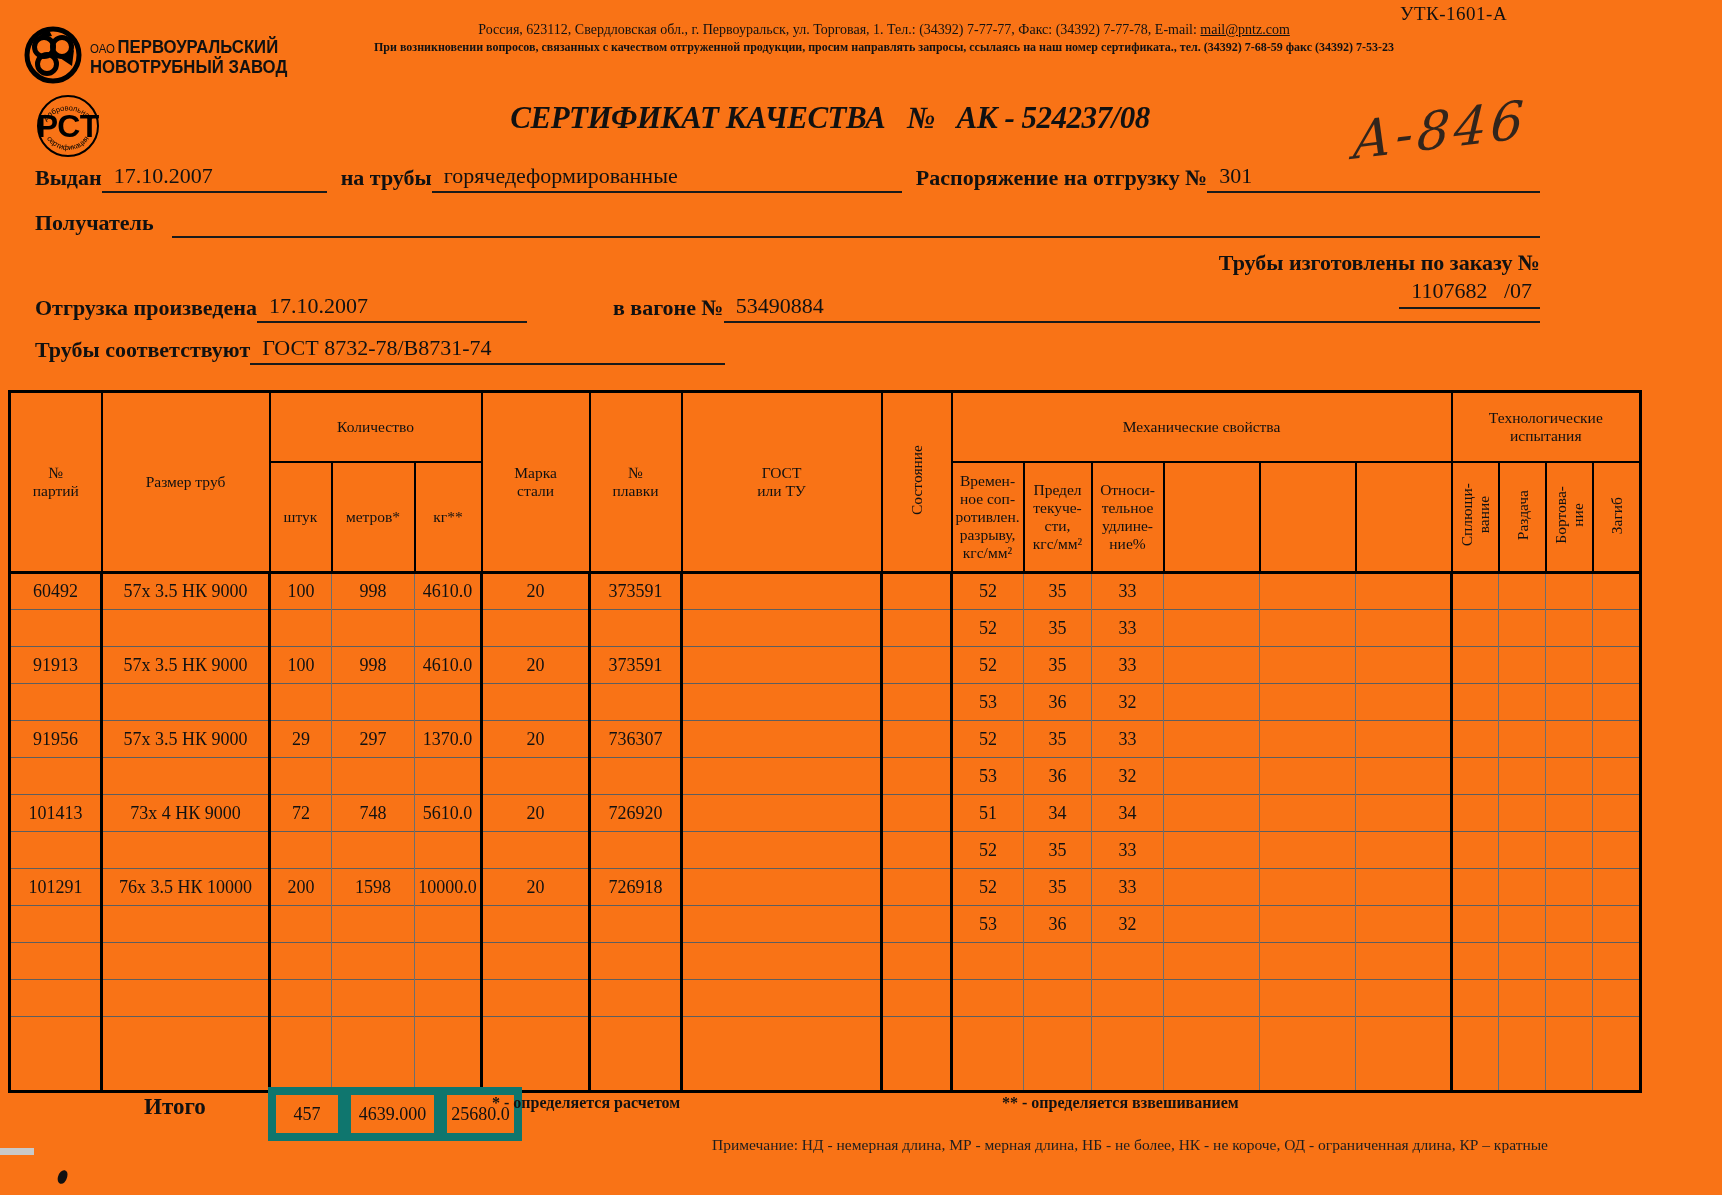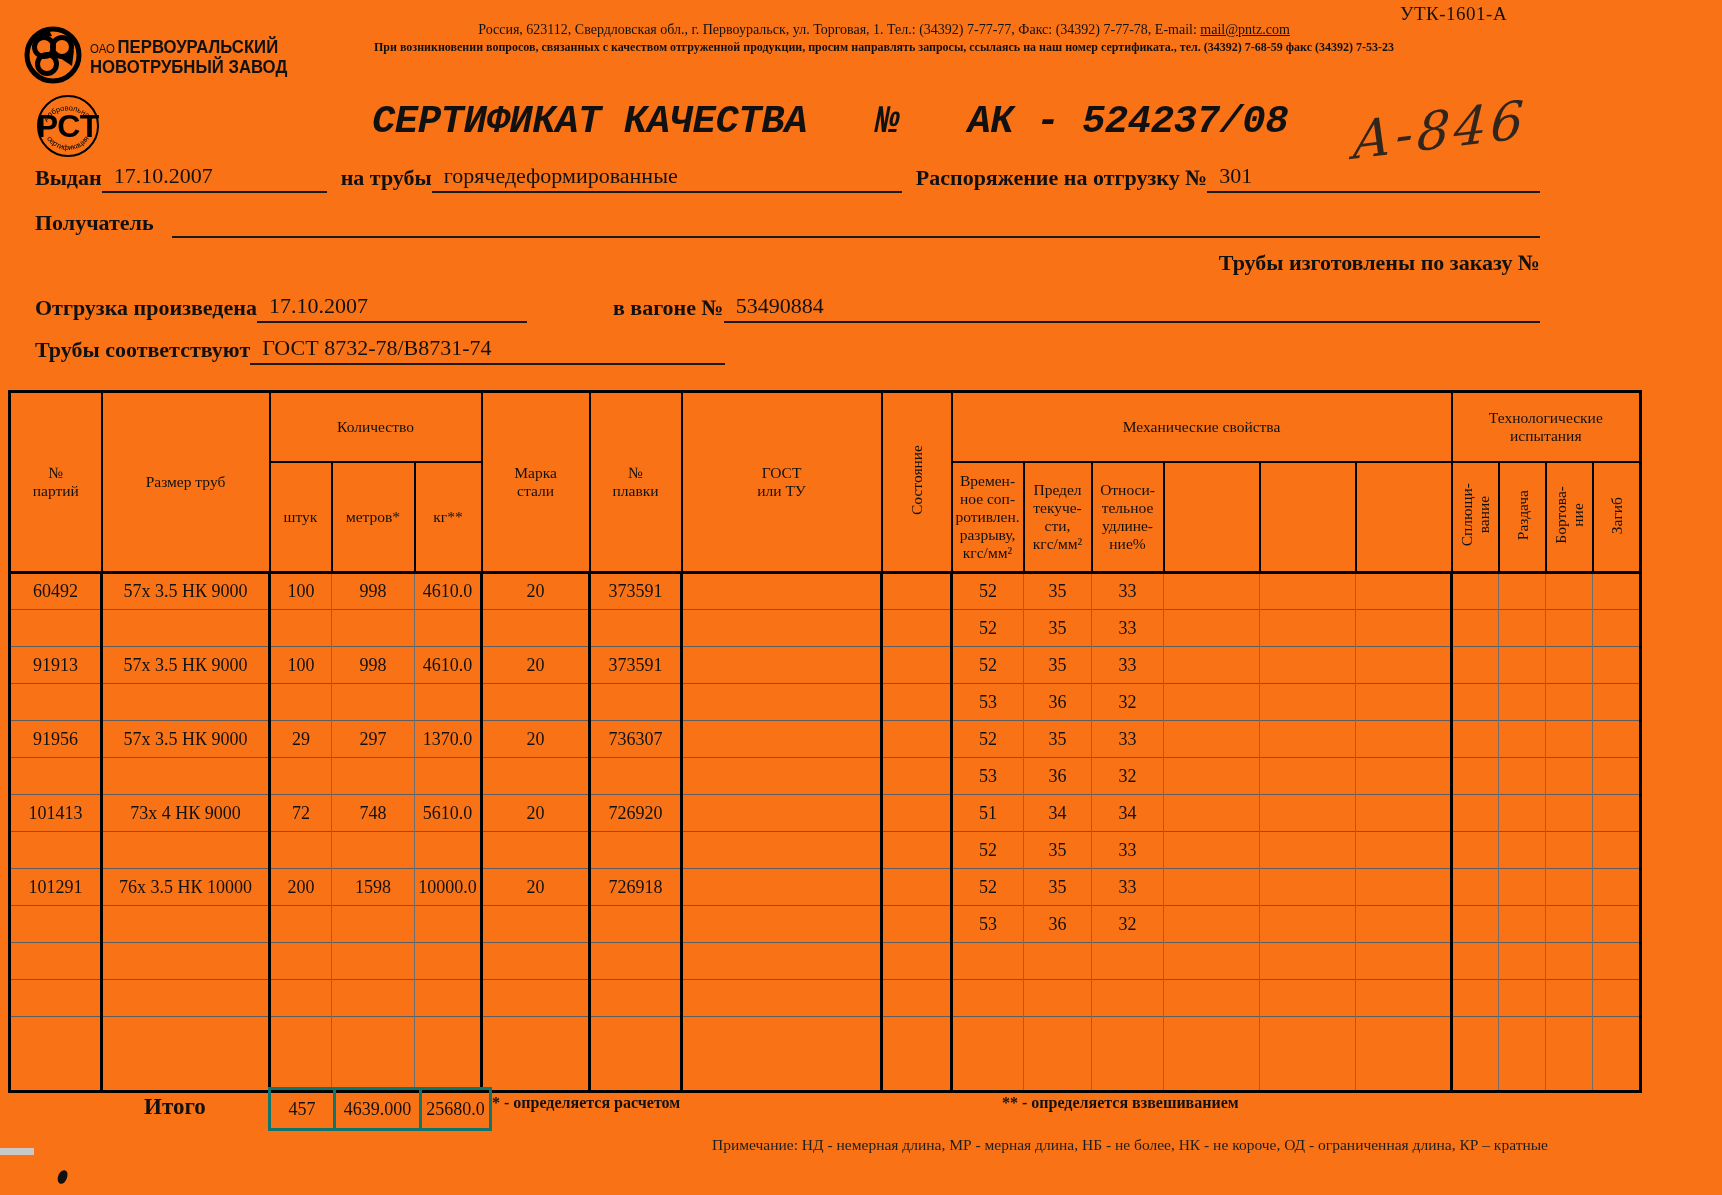--- a/index.html
+++ b/index.html
@@ -12,21 +12,21 @@
   .logo-wrap{position:absolute;left:22px;top:26px;display:flex;align-items:center;gap:6px;}
   .company{font-family:"Liberation Sans",sans-serif;font-weight:bold;font-size:19px;
            line-height:1.05;transform:scaleX(.88);transform-origin:left center;white-space:nowrap;}
   .company .oao{font-size:13px;font-weight:normal;margin-right:3px;}
   .addr{position:absolute;left:228px;top:22px;width:1312px;text-align:center;}
   .addr-line1{font-size:14px;font-weight:normal;white-space:nowrap;}
   .addr-line1 .email{text-decoration:underline;}
   .addr-line2{font-size:12px;font-weight:bold;margin-top:2px;white-space:nowrap;}
   .stamp{position:absolute;left:28px;top:86px;}
   .title{position:absolute;left:230px;top:100px;width:1200px;text-align:center;
-         font-size:39px;font-weight:bold;font-style:italic;letter-spacing:-.5px;white-space:nowrap;font-family:Liberation Mono, monospace;}
+         font-size:31px;font-weight:bold;font-style:italic;letter-spacing:-.5px;white-space:nowrap;}
   .handwriting{position:absolute;left:1352px;top:100px;font-size:52px;font-style:italic;
                font-family:"DejaVu Serif",serif;color:#1d1d1d;transform:rotate(-7deg) skewX(-10deg);
                letter-spacing:4px;opacity:.9;}
   
   .fline{position:absolute;left:35px;right:182px;display:flex;align-items:flex-end;
          font-size:22px;line-height:1.2;}
   .fl{font-weight:bold;white-space:nowrap;padding-bottom:2px;}
   .uv{border-bottom:2px solid #1a1a1a;white-space:pre;padding:0 8px 2px 12px;min-height:26px;}
   .grow{flex:1 1 auto;}
   
@@ -42,21 +42,21 @@
                 overflow:hidden;white-space:nowrap;}
   table.cert td.maj{border-left:3px solid #000;}
   table.cert tbody tr{height:37px;}
   table.cert tbody tr.tall-row{height:75px;}
   .vtext{writing-mode:vertical-rl;transform:rotate(180deg);white-space:pre-line;
          display:inline-block;line-height:1.1;}
   
   .totals-label{position:absolute;left:100px;top:1094px;width:150px;text-align:center;
                 font-size:23px;font-weight:bold;}
   .totals-box{position:absolute;left:268px;top:1087px;display:flex;}
-  .tot-cell{border:3px solid #0f766e;height:38px;display:flex;align-items:center;justify-content:center;
+  .tot-cell{border:8px solid #0f766e;height:38px;display:flex;align-items:center;justify-content:center;
             font-size:18px;}
   .tot-cell + .tot-cell{margin-left:-3px;}
   .fn{position:absolute;font-size:16px;font-weight:bold;white-space:nowrap;}
   .note{position:absolute;left:712px;top:1136px;font-size:15.5px;color:#1e1e1e;white-space:nowrap;}
   .ink-blot{position:absolute;left:58px;top:1170px;width:9px;height:14px;background:#111;
             border-radius:60% 40% 55% 45%;transform:rotate(14deg);}
   .scan-mark{position:absolute;left:0px;top:1148px;width:34px;height:7px;background:#c9c9c9;}
 </style>
 </head>
 <body>
@@ -121,20 +121,21 @@
     <span class="uv grow">301</span>
   </div>
 
   <div class="fline" style="top:208px;">
     <span class="fl">Получатель</span>
     <span class="uv grow" style="margin-left:18px;"></span>
   </div>
 
   <div class="fline" style="top:250px;flex-direction:column;">
     <span class="fl">Трубы изготовлены по заказу №</span>
+    <span class="uv grow">1107682   /07</span>
   </div>
 
   <div class="fline" style="top:293px;">
     <span class="fl">Отгрузка произведена</span>
     <span class="uv" style="width:250px;">17.10.2007</span>
     <span class="fl" style="margin-left:86px;">в вагоне №</span>
     <span class="uv grow">53490884</span>
   </div>
 
   <div class="fline" style="top:335px;">

